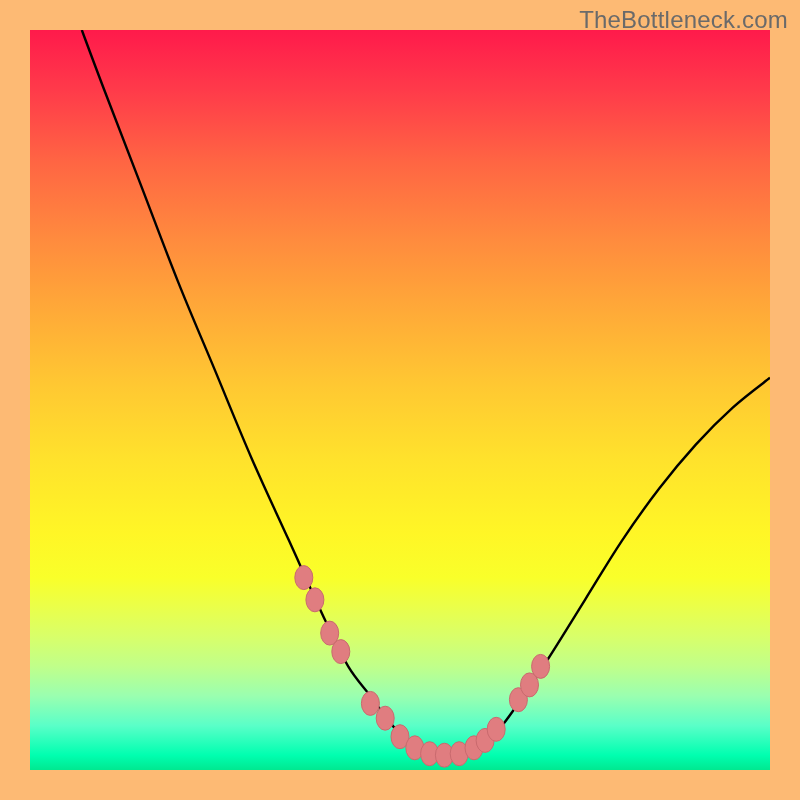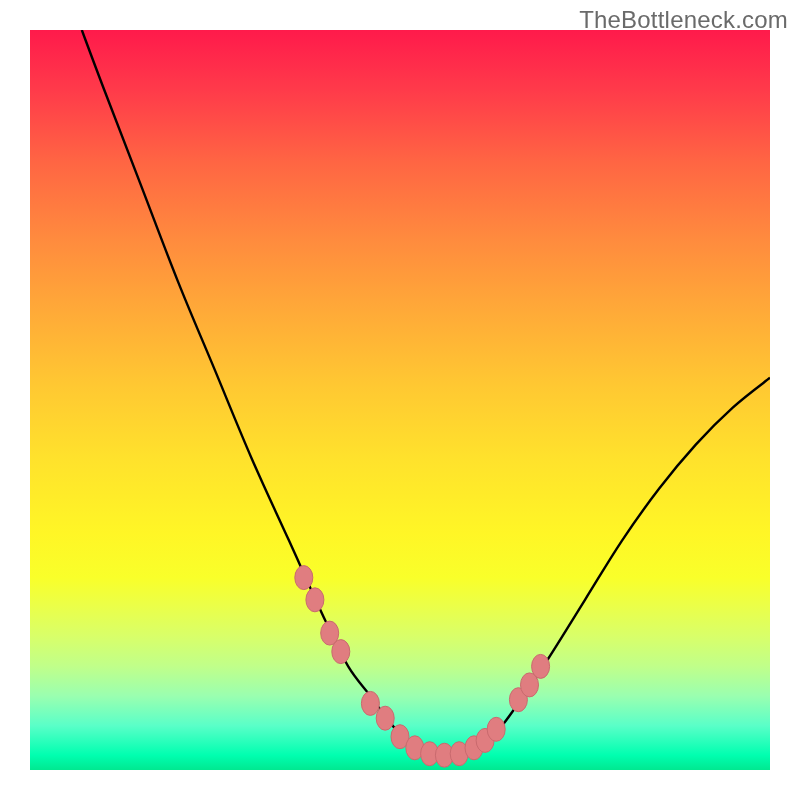--- a/index.html
+++ b/index.html
@@ -10,21 +10,21 @@
     overflow: hidden;
     background: #000;
     font-family: Arial, Helvetica, sans-serif;
   }
   .frame {
     position: absolute;
     left: 0;
     top: 0;
     width: 800px;
     height: 800px;
-    background: #ffffff;
+    background: #fdba74;
   }
   .plot-area {
     position: absolute;
     left: 30px;
     top: 30px;
     width: 740px;
     height: 740px;
     background: linear-gradient(to bottom,
       #ff1a4b 0%,
       #ff3a4a 8%,

